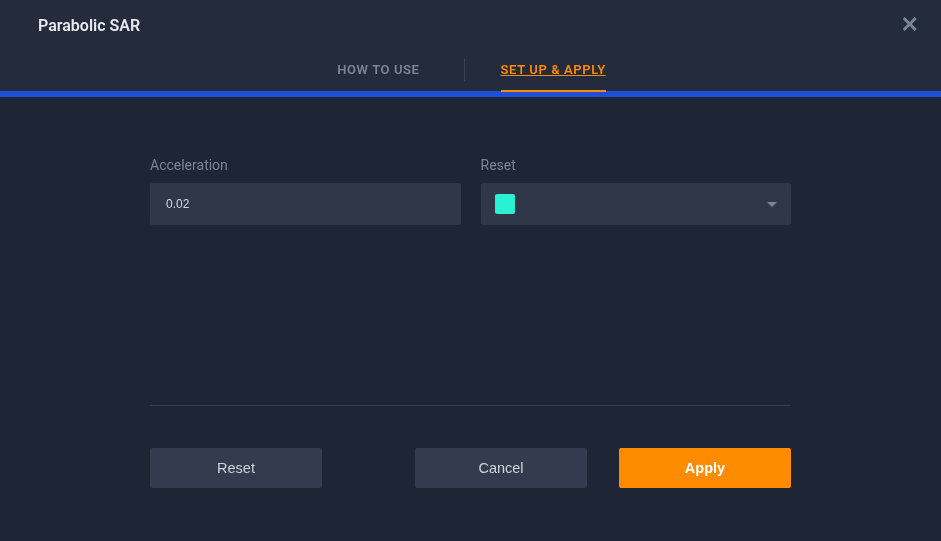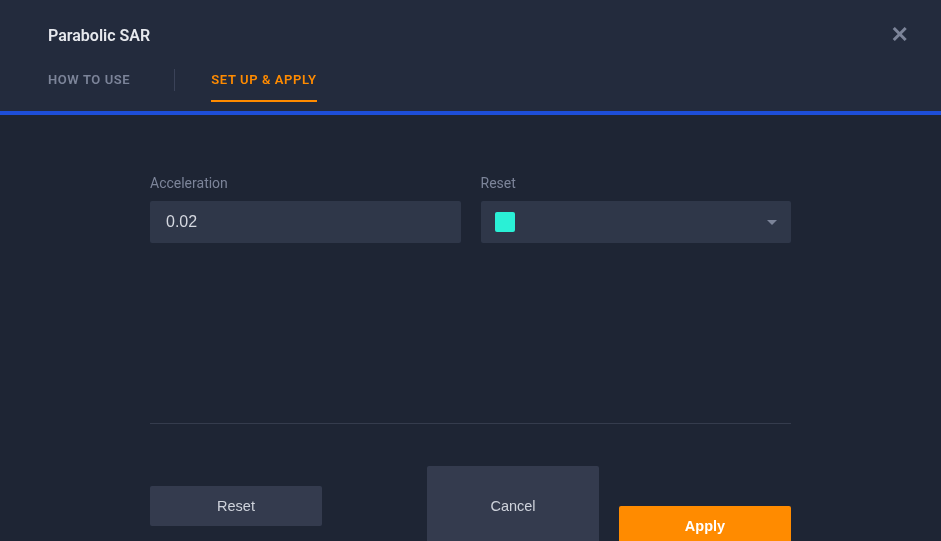--- a/index.html
+++ b/index.html
@@ -15,23 +15,23 @@
       overflow: hidden;
     }
     .dialog {
       background: #1e2534;
       width: 941px;
       height: 541px;
       position: relative;
     }
     .header-bar {
       background: #232b3d;
-      padding: 10px;
+      padding: 0;
       position: relative;
-      border-bottom: 4px solid #1d4ed8;
+      border-bottom: 6px solid #1d4ed8;
     }
     .title-row {
       display: flex;
       align-items: center;
       justify-content: space-between;
       padding: 10px 18px 4px 38px;
     }
     .dialog-title {
       color: #e6e8ed;
       font-size: 16px;
@@ -43,33 +43,35 @@
       font-weight: 700;
       cursor: pointer;
       line-height: 1;
       padding: 4px;
     }
     .tabs {
       display: flex;
       align-items: center;
       padding: 10px 0 0 38px;
       gap: 0;
+      justify-content: center;
     }
     .tab {
       color: #7c8499;
       font-size: 13px;
       font-weight: 600;
       letter-spacing: 0.6px;
       padding: 8px 0 14px 0;
       cursor: pointer;
       text-transform: uppercase;
       position: relative;
     }
     .tab.active {
       color: #ff8b00;
+      text-decoration: underline;
     }
     .tab.active::after {
       content: "";
       position: absolute;
       left: 0;
       right: 0;
       bottom: -1px;
       height: 2px;
       background: #ff8b00;
     }
@@ -97,21 +99,21 @@
     }
     .field-label {
       color: #7c8499;
       font-size: 14px;
       margin-bottom: 10px;
     }
     .field-input {
       background: #2f3749;
       border: none;
       color: #d5d8e0;
-      font-size: 16px;
+      font-size: 12px;
       padding: 12px 16px;
       border-radius: 2px;
       width: 100%;
       height: 42px;
     }
     .colour-select {
       background: #2f3749;
       border: none;
       height: 42px;
       border-radius: 2px;
@@ -139,41 +141,40 @@
       margin: 180px 0 0 0;
     }
     .buttons {
       display: flex;
       justify-content: space-between;
       align-items: center;
       margin-top: 42px;
     }
     .buttons-right {
       display: flex;
-      gap: 20px;
+      gap: 32px;
     }
     .btn {
       border: none;
       font-size: 14.5px;
       font-weight: 400;
       padding: 12px 0;
       border-radius: 2px;
       cursor: pointer;
       width: 172px;
       text-align: center;
     }
     .btn-default {
       background: #343b4e;
       color: #cfd3dc;
     }
     .btn-primary {
       background: #ff8b00;
       color: #fff;
       font-weight: 600;
-      margin-top: 40px;
     }
   </style>
 </head>
 <body>
 
 <div class="dialog">
   <div class="header-bar">
     <div class="title-row">
       <div class="dialog-title">Parabolic SAR</div>
       <div class="close-x">✕</div>

